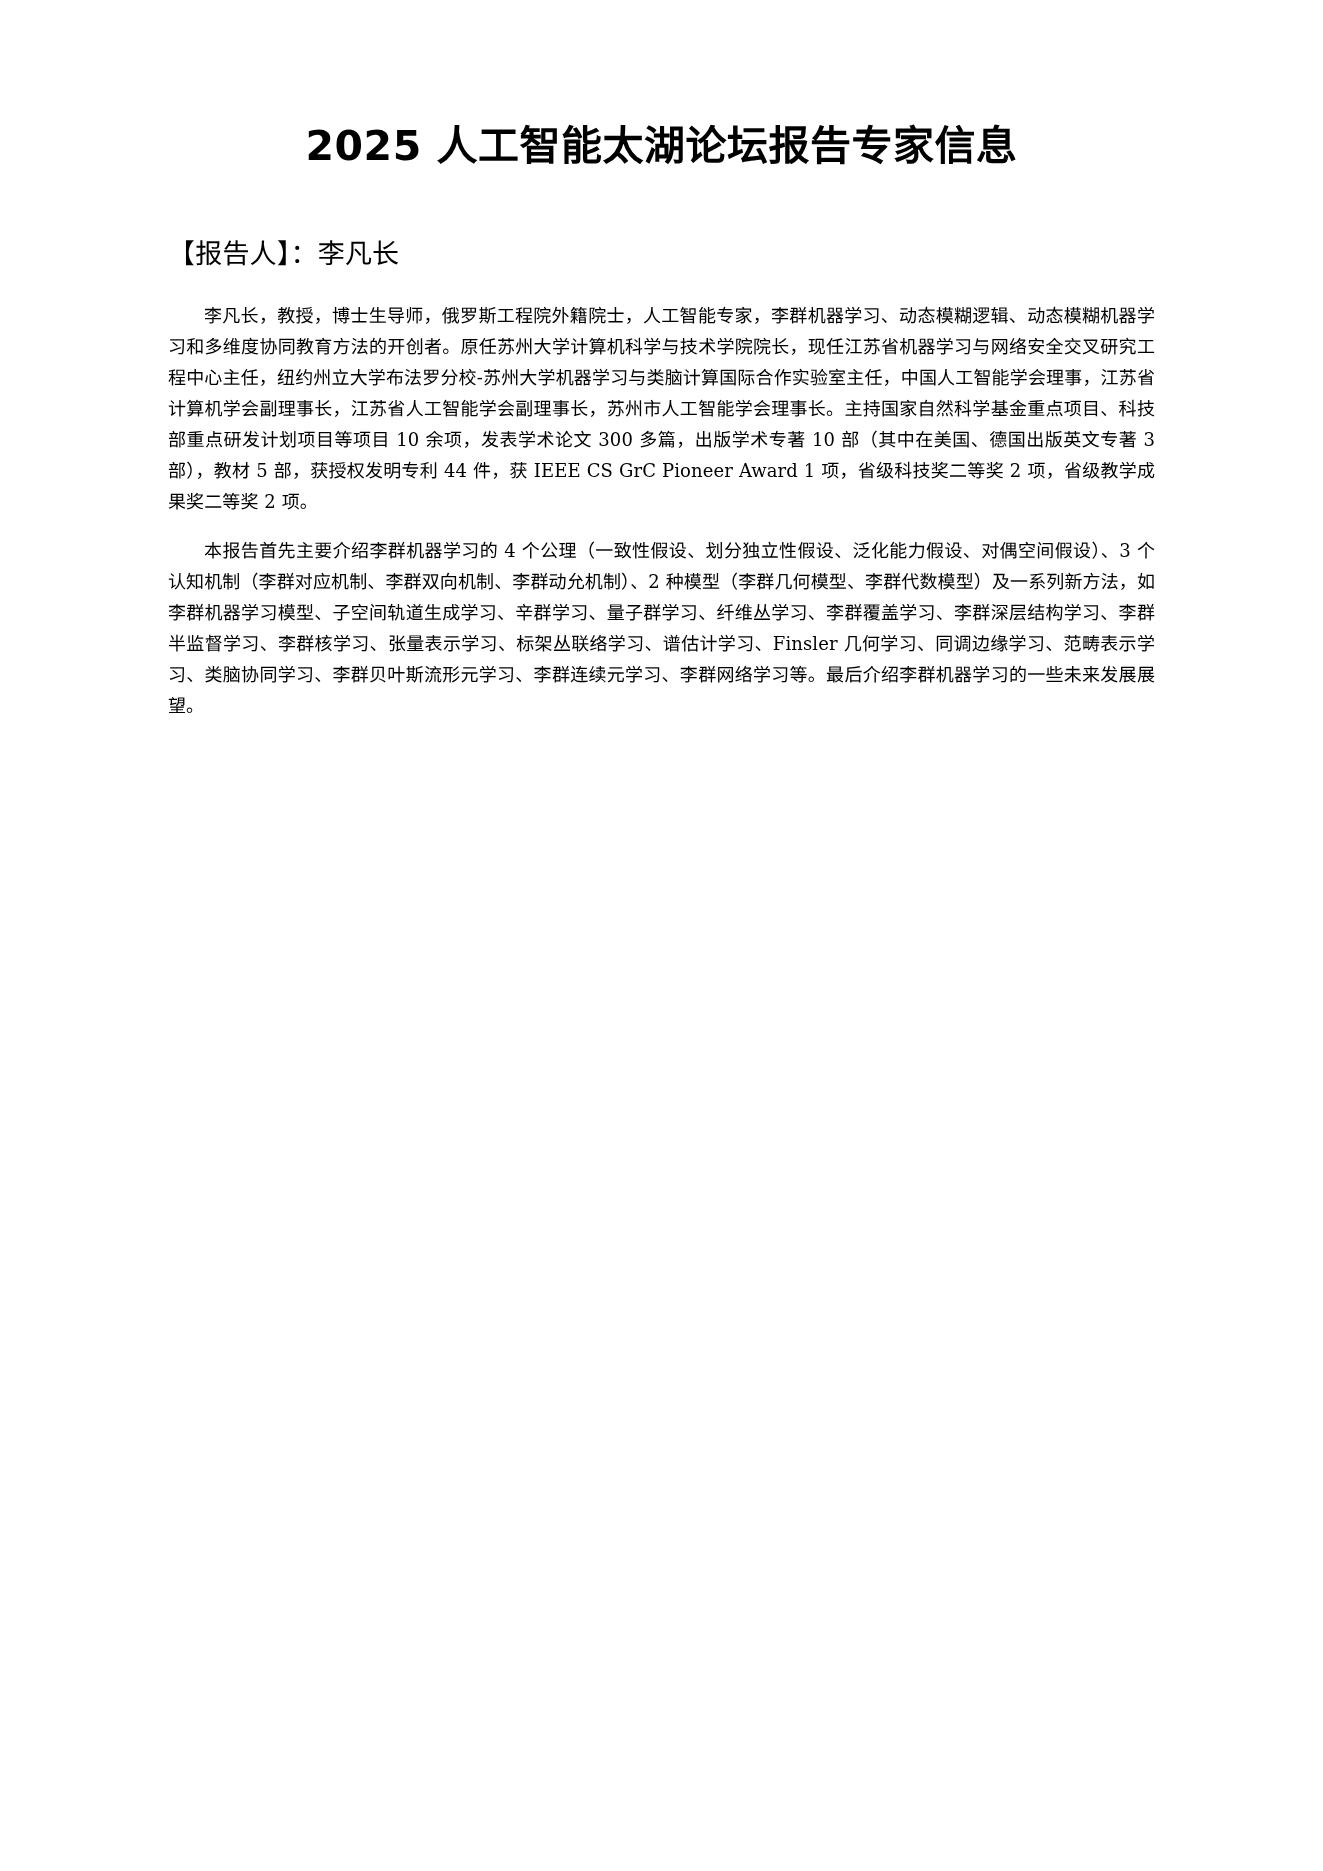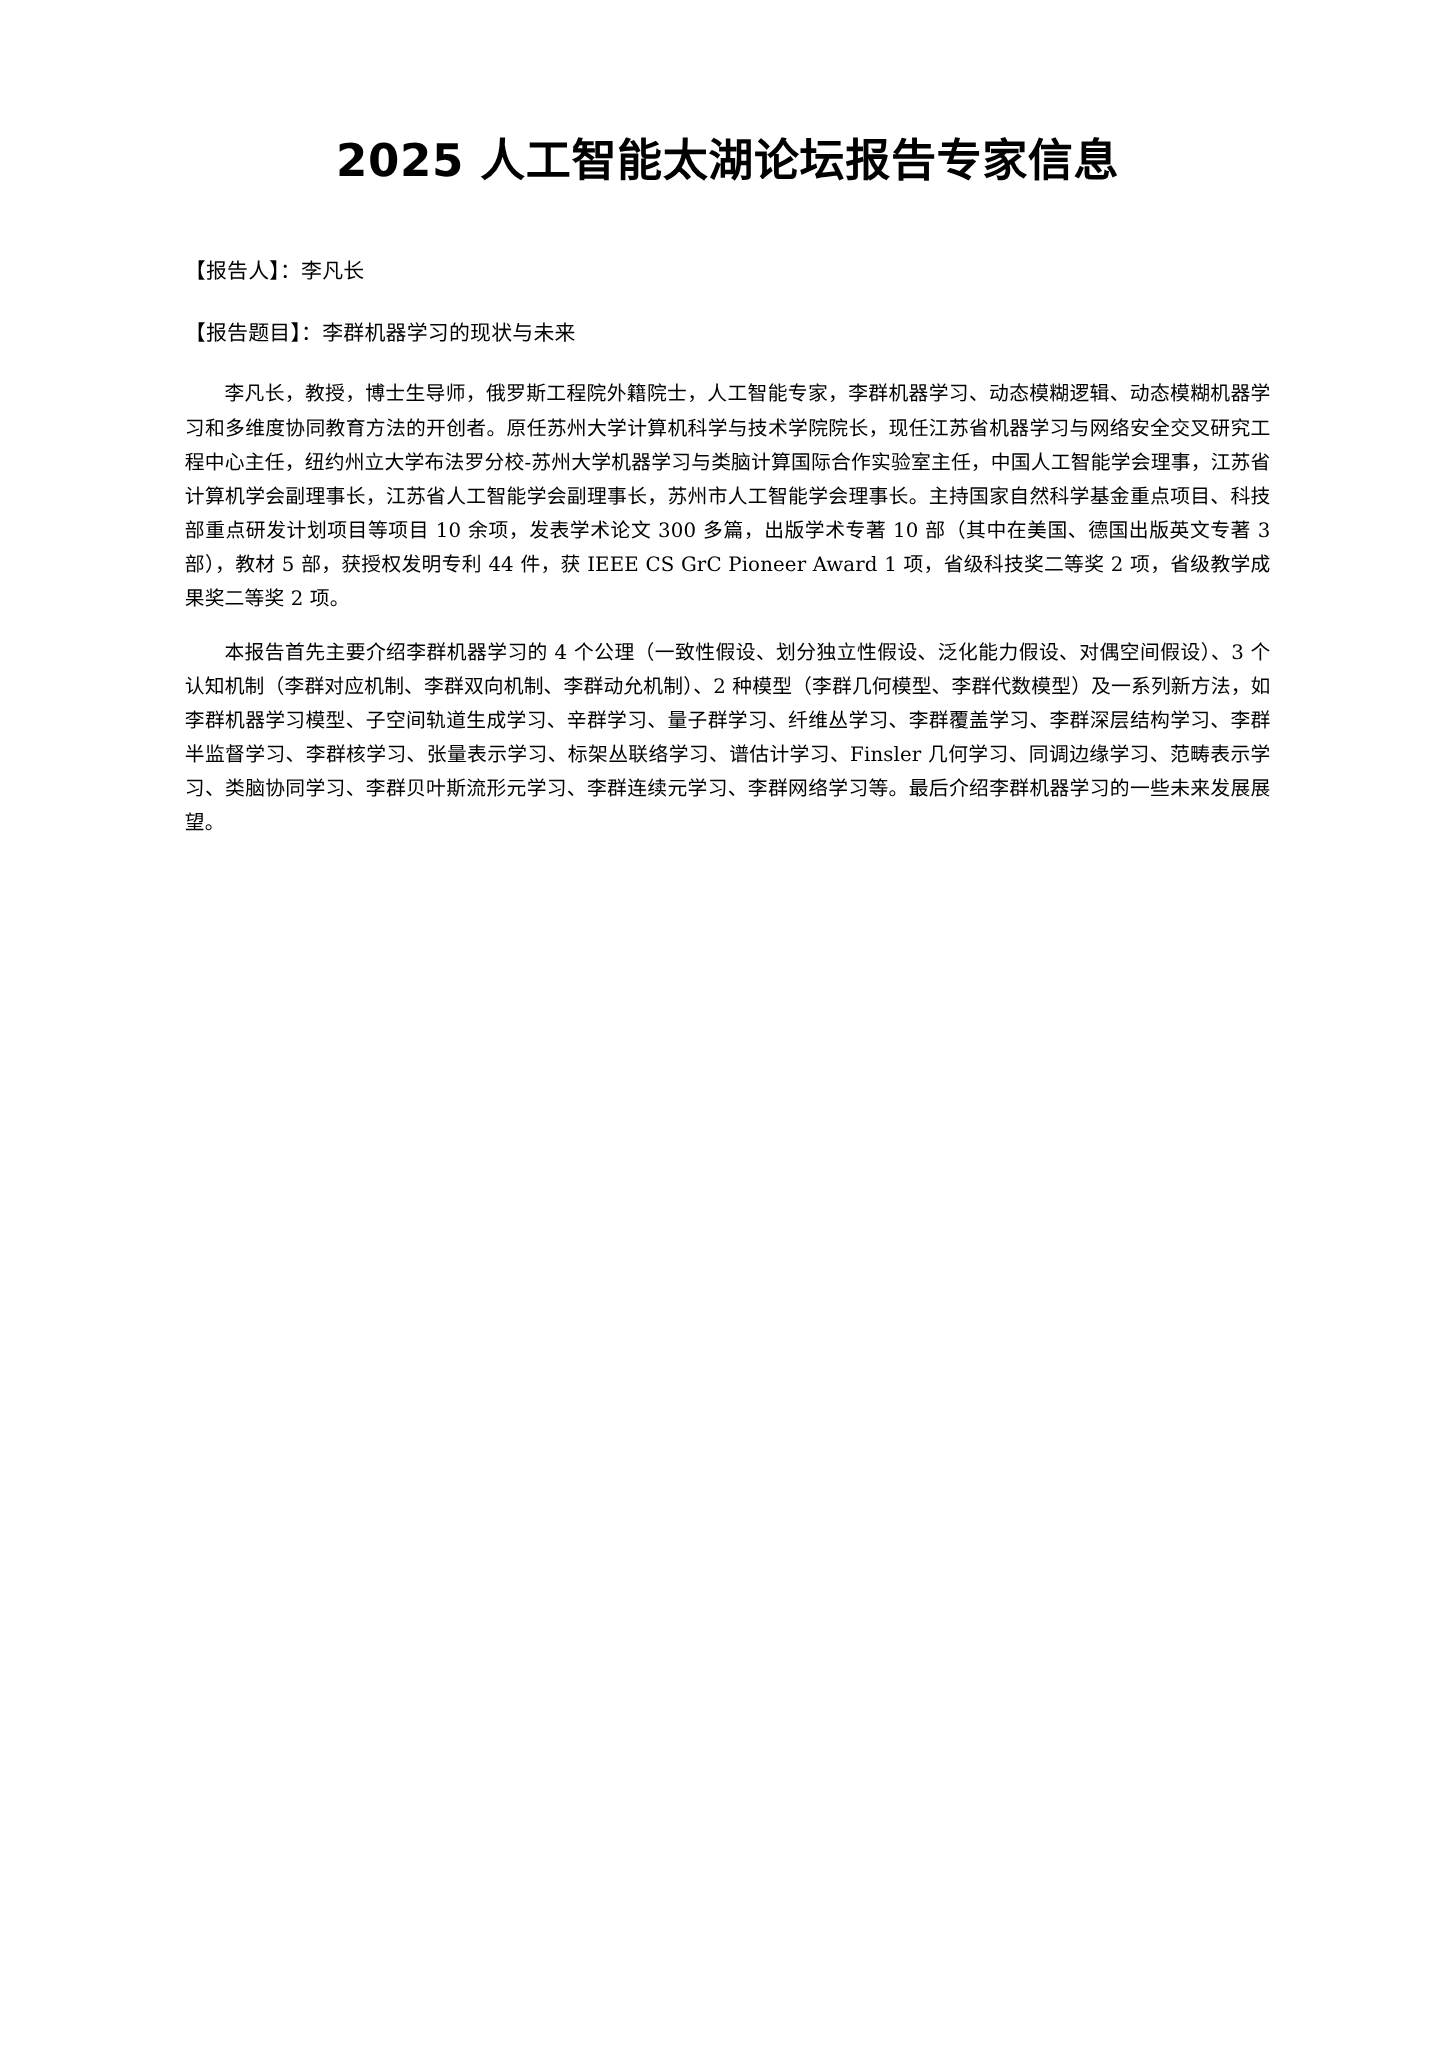--- a/index.html
+++ b/index.html
@@ -26,21 +26,21 @@
   .doc-title {
     font-family: "DejaVu Sans", "Liberation Sans", sans-serif;
     font-weight: bold;
     font-size: 41px;
     line-height: 1.3;
     text-align: center;
     letter-spacing: 0.5px;
     margin: 0 0 60px 0;
   }
   .field-line {
-    font-size: 19px;
+    font-size: 27px;
     line-height: 1.55;
     margin: 0 0 26px 0;
     letter-spacing: 0.2px;
   }
   .field-label {
     display: inline;
   }
   .field-value {
     display: inline;
   }
@@ -67,23 +67,20 @@
 <body>
 
 <div class="page">
 
   <h1 class="doc-title">2025 人工智能太湖论坛报告专家信息</h1>
 
   <p class="field-line">
     <span class="field-label">【报告人】：</span><span class="field-value">李凡长</span>
   </p>
 
-  <p class="field-line">
-    <span class="field-label">【报告题目】：</span><span class="field-value">李群机器学习的现状与未来</span>
-  </p>
 
 
   <p class="body-para tight">李凡长，教授，博士生导师，俄罗斯工程院外籍院士，人工智能专家，李群机器学习、动态模糊逻辑、动态模糊机器学习和多维度协同教育方法的开创者。原任苏州大学计算机科学与技术学院院长，现任江苏省机器学习与网络安全交叉研究工程中心主任，纽约州立大学布法罗分校-苏州大学机器学习与类脑计算国际合作实验室主任，中国人工智能学会理事，江苏省计算机学会副理事长，江苏省人工智能学会副理事长，苏州市人工智能学会理事长。主持国家自然科学基金重点项目、科技部重点研发计划项目等项目 10 余项，发表学术论文 300 多篇，出版学术专著 10 部（其中在美国、德国出版英文专著 3 部），教材 5 部，获授权发明专利 44 件，获 IEEE CS GrC Pioneer Award 1 项，省级科技奖二等奖 2 项，省级教学成果奖二等奖 2 项。</p>
 
 
   <p class="body-para">本报告首先主要介绍李群机器学习的 4 个公理（一致性假设、划分独立性假设、泛化能力假设、对偶空间假设）、3 个认知机制（李群对应机制、李群双向机制、李群动允机制）、2 种模型（李群几何模型、李群代数模型）及一系列新方法，如李群机器学习模型、子空间轨道生成学习、辛群学习、量子群学习、纤维丛学习、李群覆盖学习、李群深层结构学习、李群半监督学习、李群核学习、张量表示学习、标架丛联络学习、谱估计学习、Finsler 几何学习、同调边缘学习、范畴表示学习、类脑协同学习、李群贝叶斯流形元学习、李群连续元学习、李群网络学习等。最后介绍李群机器学习的一些未来发展展望。</p>
 
 </div>
 
 </body></html>

